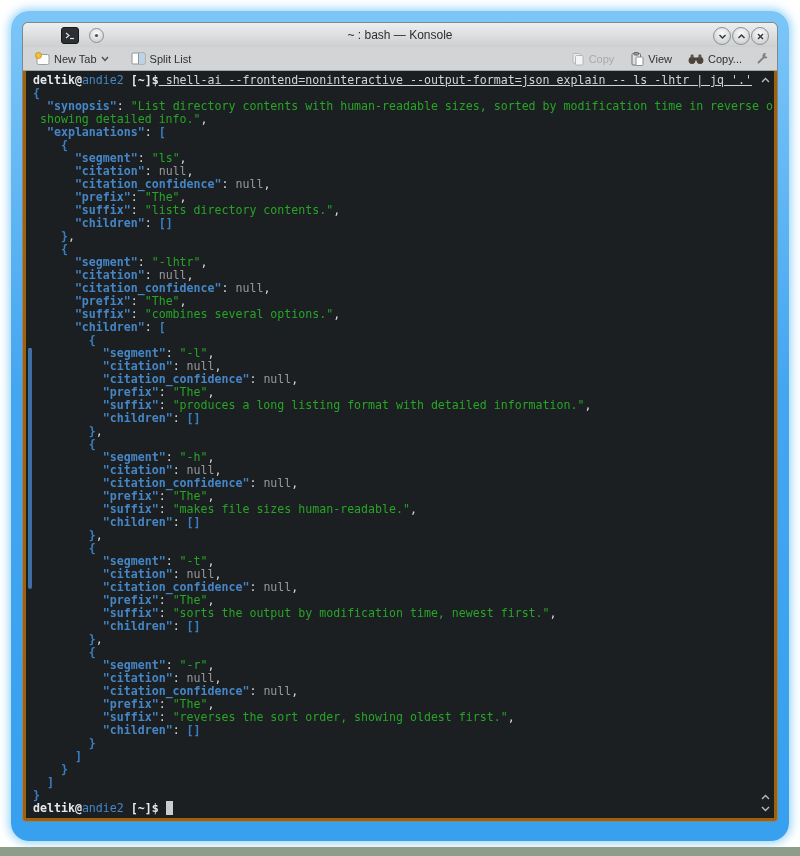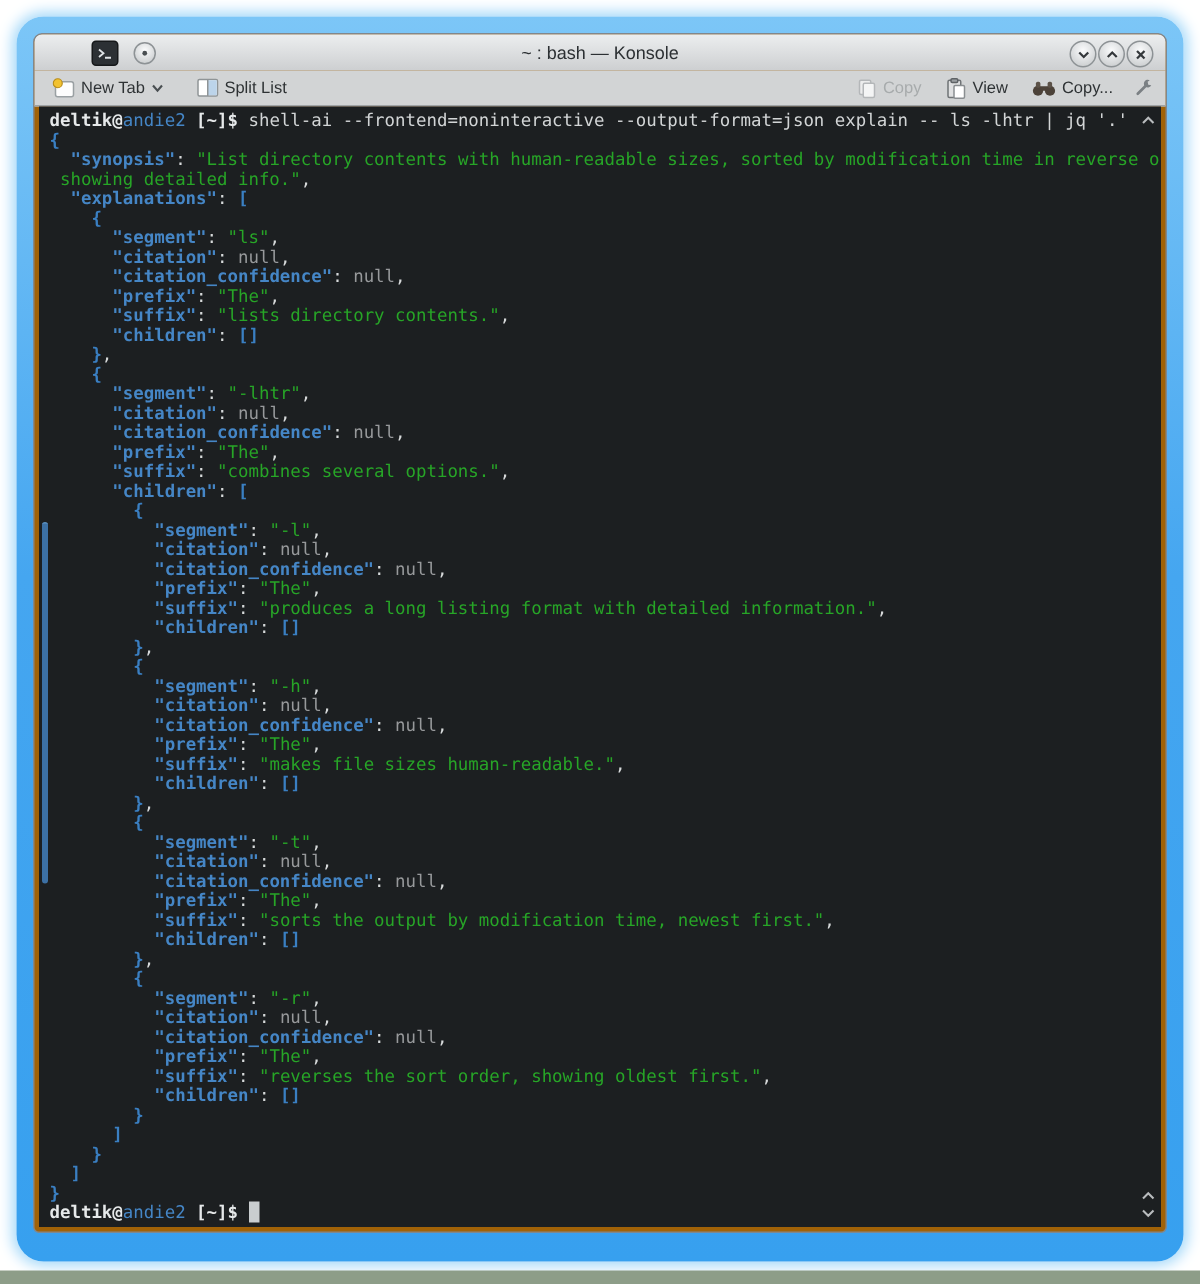--- a/index.html
+++ b/index.html
@@ -38,21 +38,21 @@
   .spacer{flex:1;}
   
   .terminal{position:absolute;left:3px;right:3px;top:48px;bottom:3px;background:#1c1f21;
             overflow:hidden;}
   .term-text{position:absolute;left:7px;top:3px;right:18px;
              font-family:"DejaVu Sans Mono", monospace;font-size:11.6px;line-height:13px;
              white-space:pre;}
   .term-line{height:13px;}
   .seg-u{color:#e6e9ea;font-weight:bold;margin-top:10px;}
   .seg-h{color:#4586c6;font-weight:normal;}
-  .seg-w{color:#d2d5d6;}
+  .seg-w{color:#d2d5d6;text-decoration:underline;}
   .seg-p{color:#d7dadb;}
   .seg-k{color:#4586c6;font-weight:bold;}
   .seg-b{color:#3a7fc2;font-weight:bold;}
   .seg-s{color:#27a527;}
   .seg-n{color:#97999b;text-align:right;}
   .seg-c{background:#c9cdcf;color:transparent;}
   
   .scroll-handle-left{position:absolute;left:2px;top:277px;width:4px;height:240px;
                       background:#3c70a4;border-radius:2px;border-top:1px solid #5a8fc0;}
   

